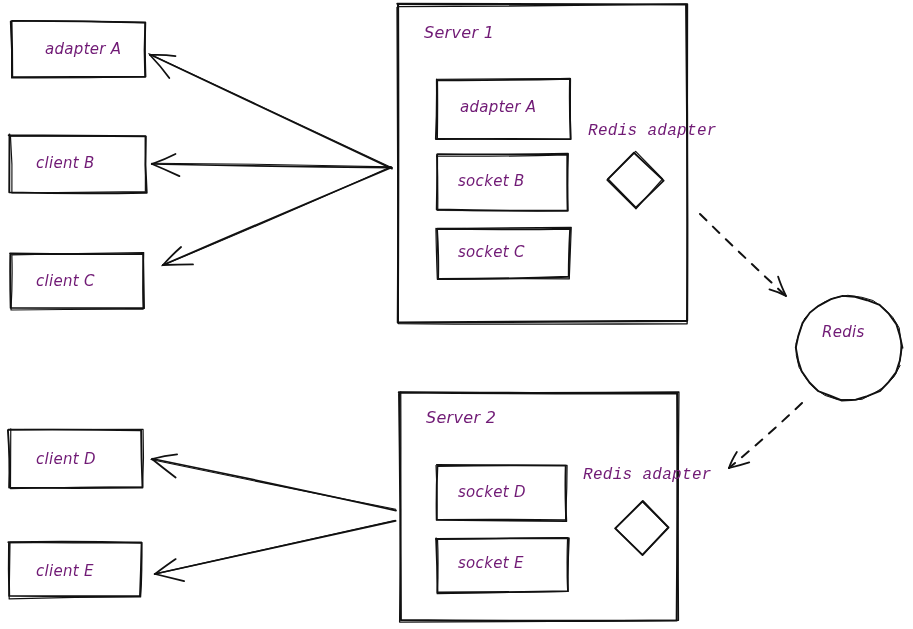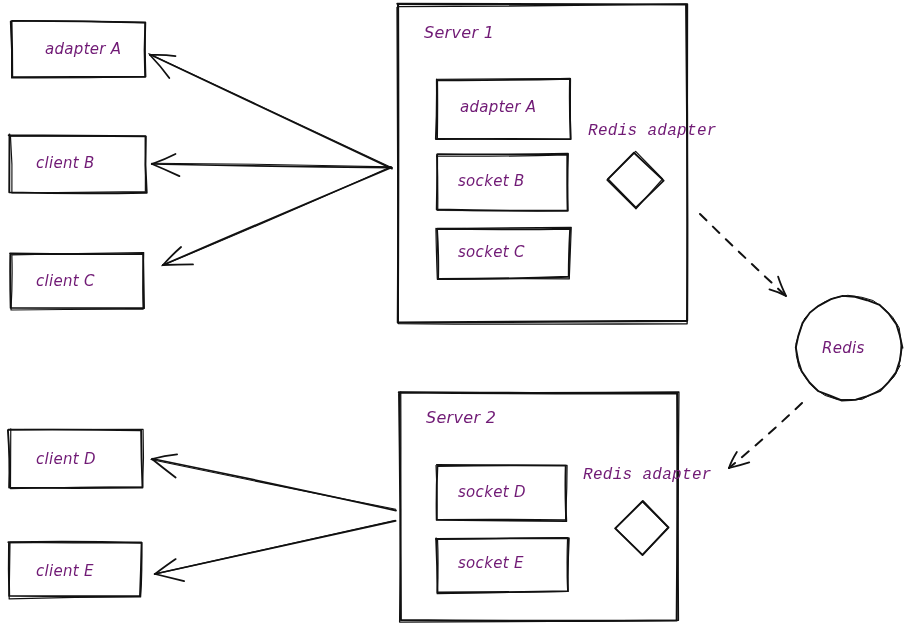--- a/index.html
+++ b/index.html
@@ -176,15 +176,15 @@
   <span class="label node-label" style="left:460px; top:98px;">adapter A</span>
   <span class="label node-label" style="left:458px; top:172px;">socket B</span>
   <span class="label node-label" style="left:458px; top:243px;">socket C</span>
   <span class="label adapter-label" style="left:588px; top:122px;">Redis adapter</span>
 
   <span class="label container-label" style="left:426px; top:408px;">Server 2</span>
   <span class="label node-label" style="left:458px; top:483px;">socket D</span>
   <span class="label node-label" style="left:458px; top:554px;">socket E</span>
   <span class="label adapter-label" style="left:583px; top:466px;">Redis adapter</span>
 
-  <span class="label circle-label" style="left:822px; top:339px;">Redis</span>
+  <span class="label circle-label" style="left:822px; top:323px;">Redis</span>
 
 </div>
 
 </body></html>

